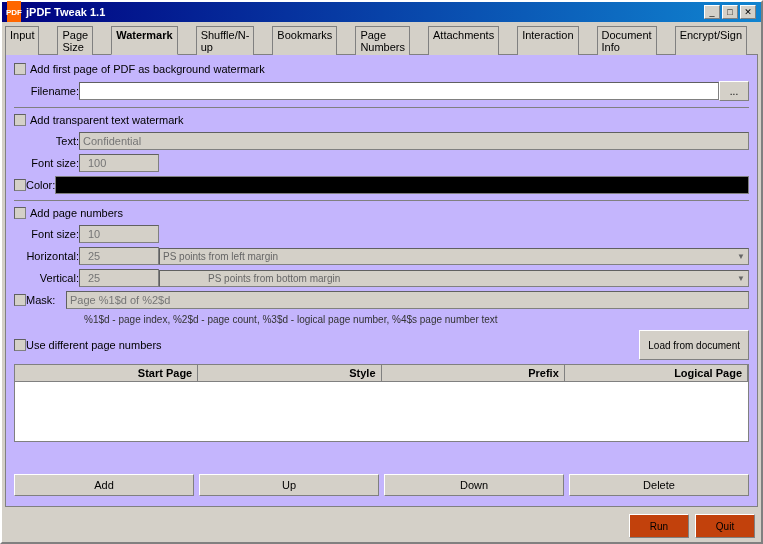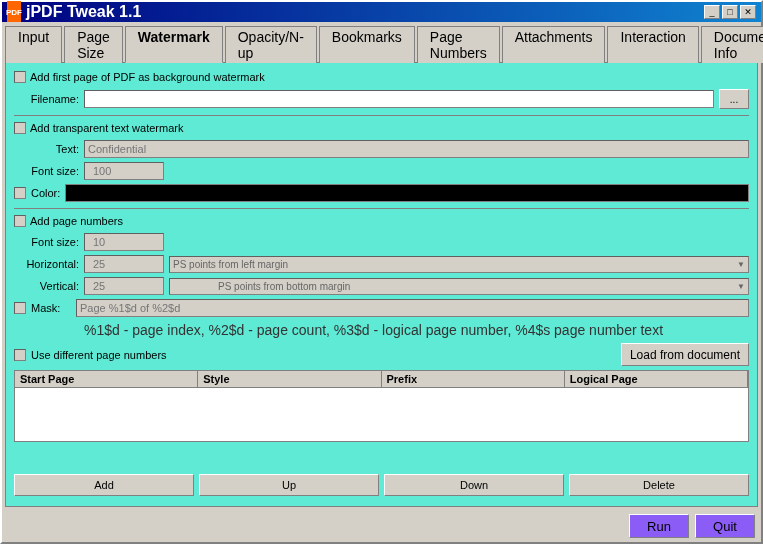--- a/index.html
+++ b/index.html
@@ -41,21 +41,21 @@
       height: 23px;
       background: #ff6600;
       display: flex;
       align-items: center;
       justify-content: center;
       font-size: 8px;
       color: white;
       font-weight: bold;
     }
     .title-text {
-      font-size: 16px;
+      font-size: 11px;
       font-weight: bold;
       color: white;
     }
     .title-buttons {
       display: flex;
       gap: 2px;
     }
     .title-btn {
       width: 16px;
       height: 14px;
@@ -71,53 +71,52 @@
       color: #000;
     }
     .tabs-row {
       display: flex;
       flex-direction: row;
       padding: 3px 3px 0 3px;
       background: #d4d0c8;
       flex-shrink: 0;
     }
     .tab {
-      padding: 2px 12px;
+      padding: 2px 4px;
       border: 1px solid #808080;
       border-bottom: none;
       background: #d4d0c8;
       cursor: pointer;
-      font-size: 14px;
-      margin-right: 2px;
+      font-size: 11px;
+      margin-right: 18px;
       position: relative;
       top: 1px;
     }
     .tab.active {
       background: #d4d0c8;
       border-bottom: 1px solid #d4d0c8;
       font-weight: bold;
       z-index: 2;
       top: 1px;
     }
     .content-area {
       flex: 1;
-      background: #5eead4;
+      background: #c4b5fd;
       border: 1px solid #808080;
       border-top: 1px solid #808080;
       margin: 0 3px 3px 3px;
       padding: 8px;
       display: flex;
       flex-direction: column;
       gap: 4px;
       overflow: hidden;
     }
     .row {
       display: flex;
       align-items: center;
-      gap: 5px;
     }
     .checkbox-row {
       display: flex;
       align-items: center;
       gap: 4px;
       margin-bottom: 2px;
     }
     .label {
       font-size: 11px;
       white-space: nowrap;
@@ -166,21 +165,21 @@
       background: #808080;
       margin: 2px 0;
     }
     .color-swatch {
       flex: 1;
       height: 18px;
       background: #000000;
       border: 1px solid #808080;
     }
     .hint-text {
-      font-size: 14px;
+      font-size: 10px;
       color: #333;
       padding-left: 70px;
       line-height: 1.3;
     }
     .table-container {
       flex: 1;
       border: 1px solid #808080;
       background: #ffffff;
       overflow: hidden;
       display: flex;
@@ -190,21 +189,21 @@
       display: grid;
       grid-template-columns: 1fr 1fr 1fr 1fr;
       background: #d4d0c8;
       border-bottom: 1px solid #808080;
     }
     .table-header-cell {
       padding: 2px 5px;
       font-size: 11px;
       font-weight: bold;
       border-right: 1px solid #808080;
-      text-align: left;
+      text-align: right;
     }
     .table-body {
       flex: 1;
       background: #ffffff;
     }
     .bottom-buttons {
       display: flex;
       justify-content: space-around;
       padding: 4px 0 2px 0;
       gap: 5px;
@@ -226,26 +225,26 @@
     .footer-bar {
       display: flex;
       justify-content: flex-end;
       padding: 4px 6px;
       gap: 6px;
       flex-shrink: 0;
     }
     .footer-btn {
       width: 60px;
       height: 24px;
-      background: #8b5cf6;
+      background: #c2410c;
       border: 1px solid #808080;
       border-top: 1px solid #ffffff;
       border-left: 1px solid #ffffff;
       cursor: pointer;
-      font-size: 13px;
+      font-size: 10px;
       display: flex;
       align-items: center;
       justify-content: center;
     }
     .checkbox {
       width: 12px;
       height: 12px;
       border: 1px solid #808080;
       border-top: 1px solid #606060;
       border-left: 1px solid #606060;
@@ -273,28 +272,28 @@
       font-size: 8px;
       margin-left: auto;
     }
     .horizontal-wrapper {
       display: flex;
       align-items: center;
       flex: 1;
       gap: 3px;
     }
     .load-btn {
-      height: 23px;
+      height: 30px;
       padding: 0 8px;
       background: #d4d0c8;
       border: 1px solid #808080;
       border-top: 1px solid #ffffff;
       border-left: 1px solid #ffffff;
       cursor: pointer;
-      font-size: 12px;
+      font-size: 10px;
       white-space: nowrap;
     }
   </style>
 </head>
 <body>
 
 <div class="window">
 
   <div class="title-bar">
     <div class="title-bar-left">
@@ -307,21 +306,21 @@
       <div class="title-btn">_</div>
       <div class="title-btn">□</div>
       <div class="title-btn">✕</div>
     </div>
   </div>
 
   <div class="tabs-row">
     <div class="tab">Input</div>
     <div class="tab">Page Size</div>
     <div class="tab active">Watermark</div>
-    <div class="tab">Opacity/N-up</div>
+    <div class="tab">Shuffle/N-up</div>
     <div class="tab">Bookmarks</div>
     <div class="tab">Page Numbers</div>
     <div class="tab">Attachments</div>
     <div class="tab">Interaction</div>
     <div class="tab">Document Info</div>
     <div class="tab">Encrypt/Sign</div>
     <div class="tab">Output</div>
   </div>
 
   <div class="content-area">

